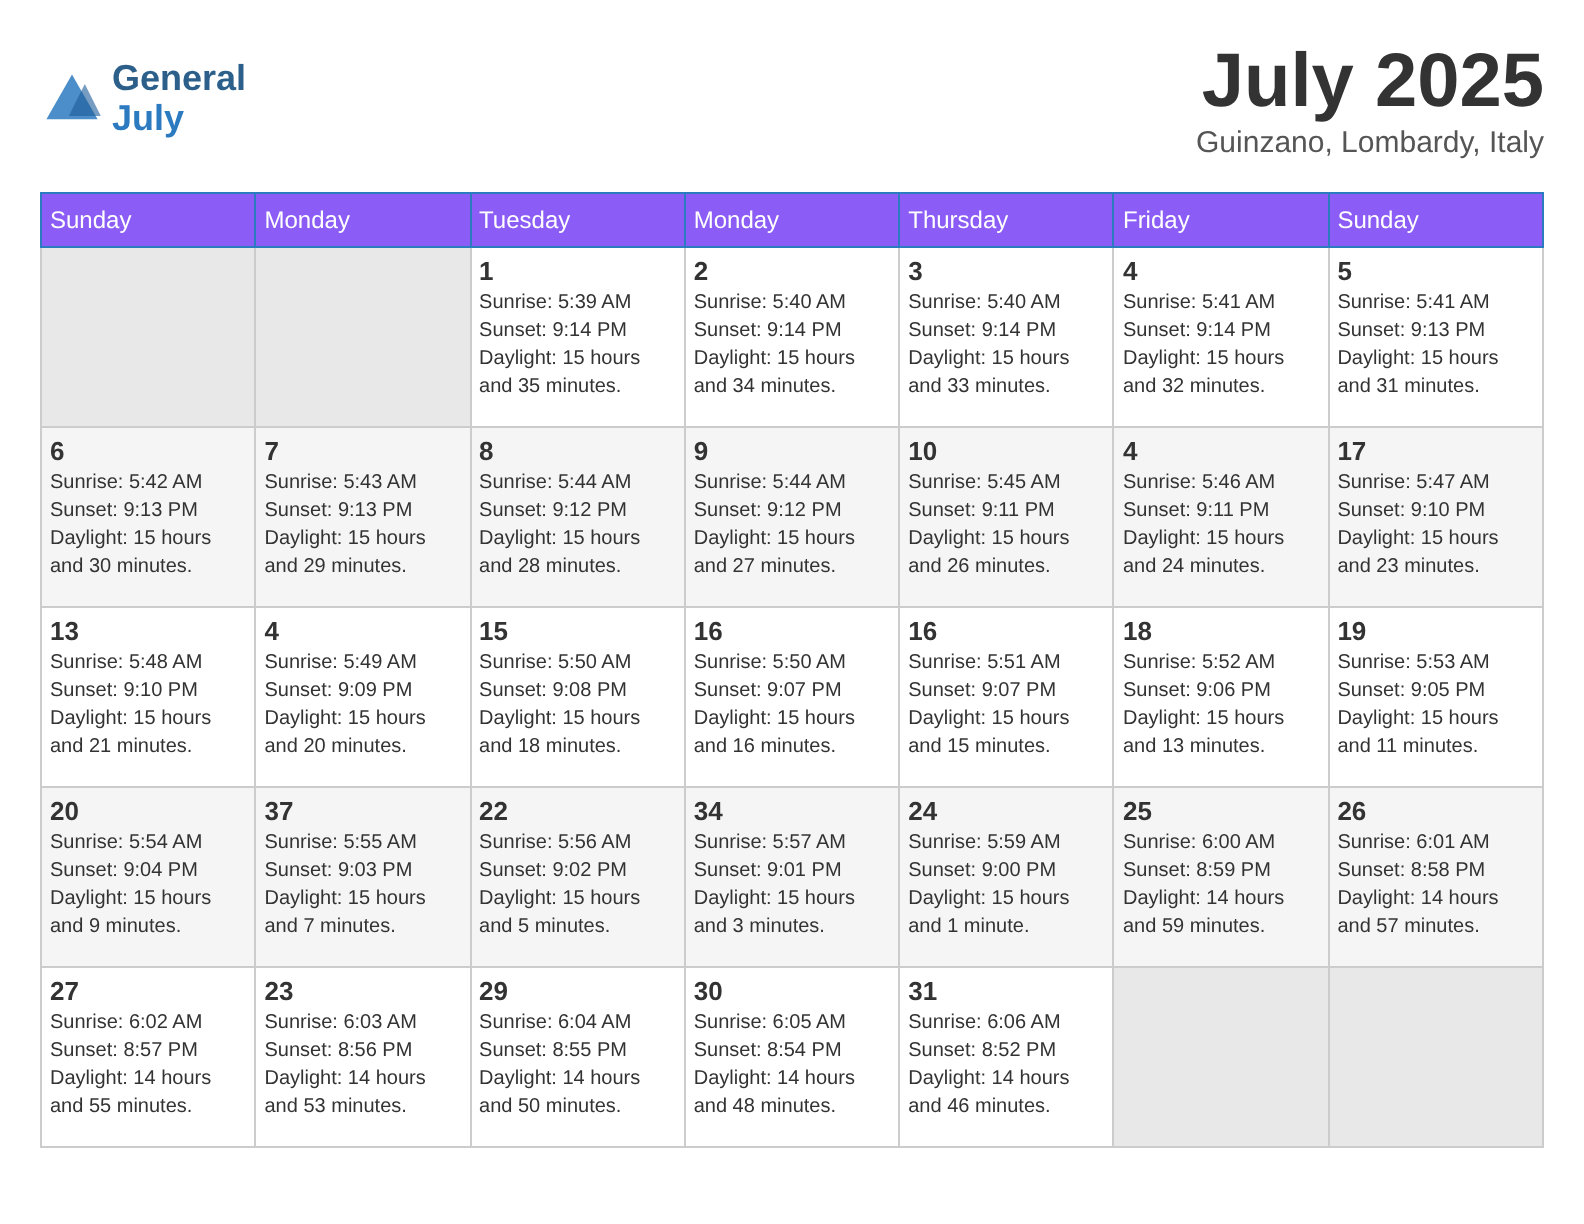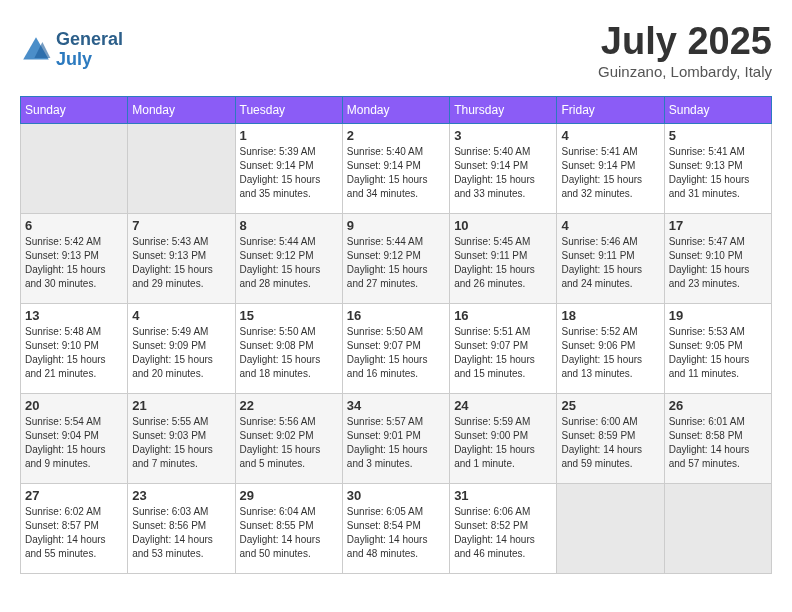--- a/index.html
+++ b/index.html
@@ -200,21 +200,21 @@
           <span class="day-number">19</span>
           <div class="day-info">Sunrise: 5:53 AM<br>Sunset: 9:05 PM<br>Daylight: 15 hours and 11 minutes.</div>
         </td>
       </tr>
       <tr>
         <td>
           <span class="day-number">20</span>
           <div class="day-info">Sunrise: 5:54 AM<br>Sunset: 9:04 PM<br>Daylight: 15 hours and 9 minutes.</div>
         </td>
         <td>
-          <span class="day-number">21</span>
+          <span class="day-number">37</span>
           <div class="day-info">Sunrise: 5:55 AM<br>Sunset: 9:03 PM<br>Daylight: 15 hours and 7 minutes.</div>
         </td>
         <td>
           <span class="day-number">22</span>
           <div class="day-info">Sunrise: 5:56 AM<br>Sunset: 9:02 PM<br>Daylight: 15 hours and 5 minutes.</div>
         </td>
         <td>
           <span class="day-number">34</span>
           <div class="day-info">Sunrise: 5:57 AM<br>Sunset: 9:01 PM<br>Daylight: 15 hours and 3 minutes.</div>
         </td>

